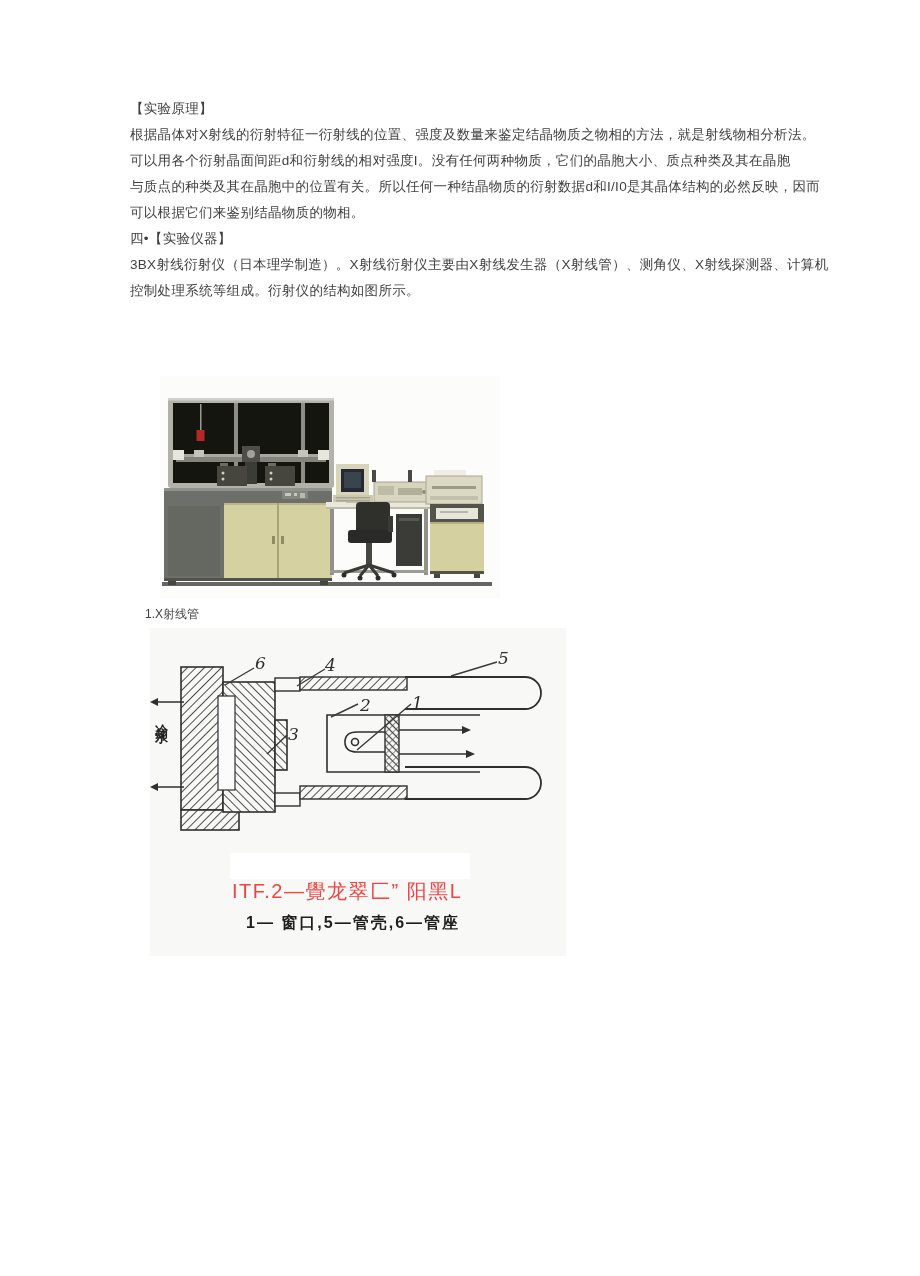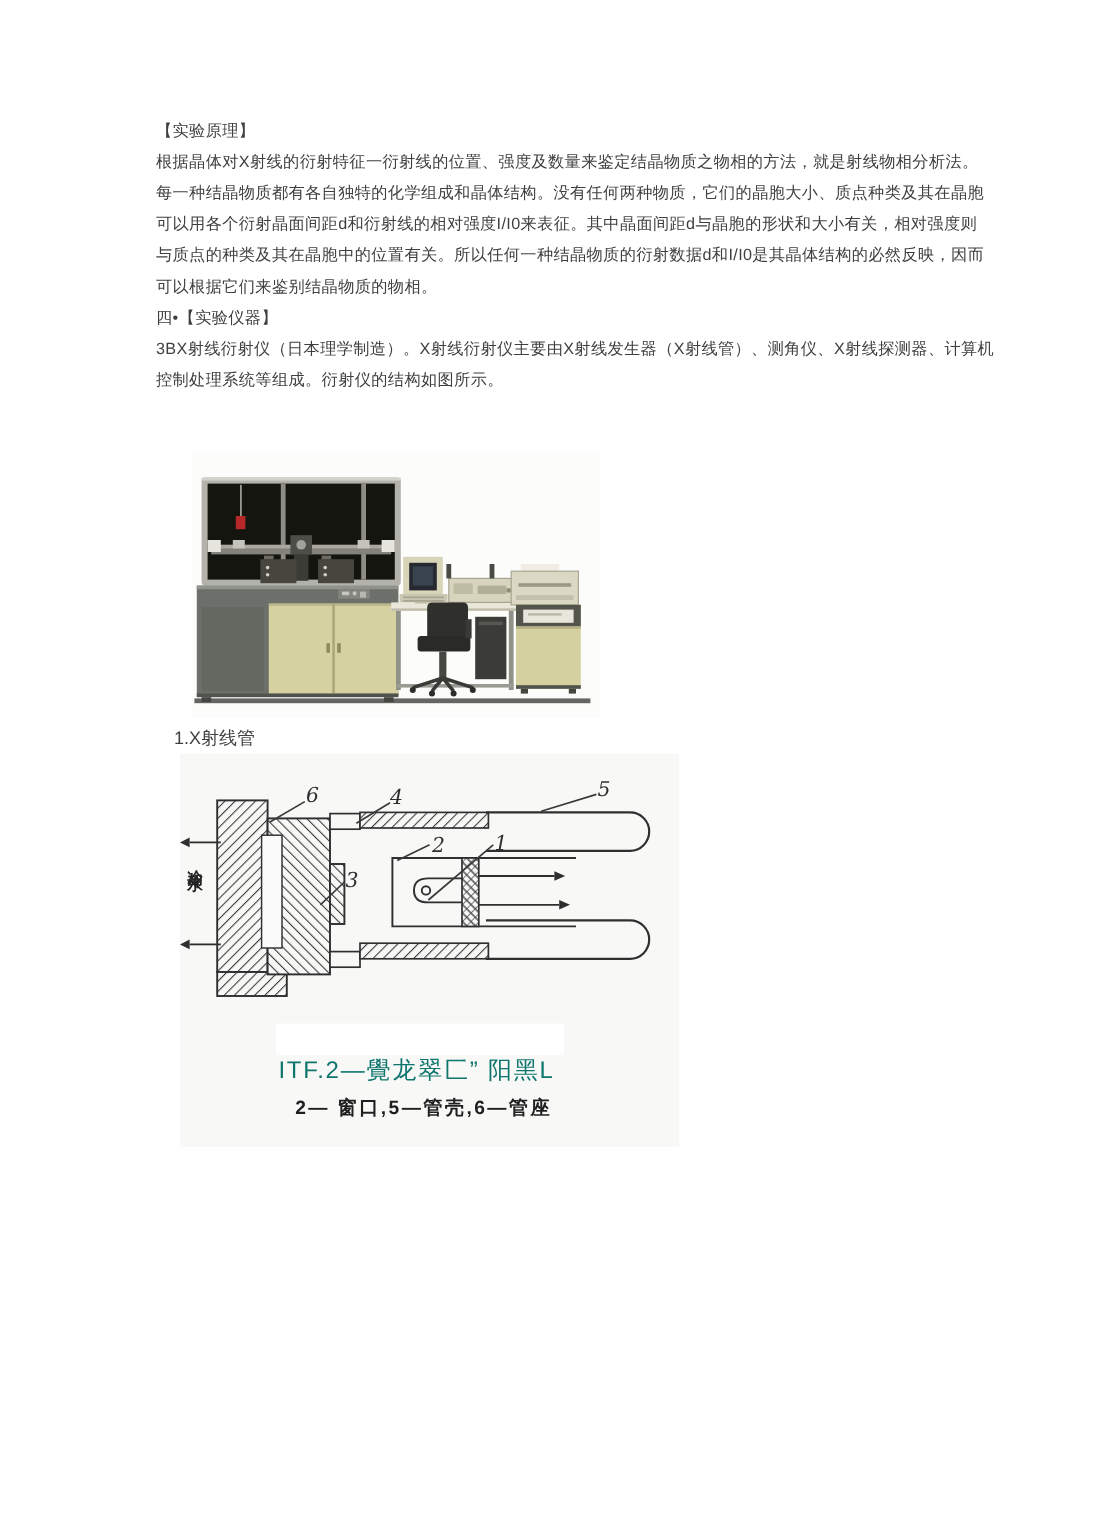--- a/index.html
+++ b/index.html
@@ -6,51 +6,50 @@
   .page{
     position:relative;width:920px;height:1276px;background:#ffffff;
     font-family:"Liberation Sans",sans-serif;overflow:hidden;
   }
   .textblock{
     position:absolute;left:130px;top:96px;color:#3f3f3f;
     font-size:13.5px;letter-spacing:.3px;
   }
   .tline{height:26px;line-height:26px;white-space:nowrap;}
   .photo-figure{position:absolute;left:160px;top:376px;width:340px;height:222px;background:#fcfcfb;}
-  .tube-sub{position:absolute;left:145px;top:606px;font-size:15px;color:#3f3f3f;}
+  .tube-sub{position:absolute;left:145px;top:606px;font-size:12px;color:#3f3f3f;}
   .diagram-figure{position:absolute;left:150px;top:628px;width:416px;height:328px;background:#f8f8f7;}
   .diagram-figure svg{position:absolute;left:0;top:0;}
   .dg-label{
     position:absolute;font-family:"DejaVu Serif",serif;font-style:italic;
     font-size:17px;color:#2e2e2e;
   }
   .coolant{
     position:absolute;left:2px;top:86px;writing-mode:vertical-rl;text-orientation:upright;
     font-family:"DejaVu Serif",serif;font-weight:bold;font-size:13px;color:#222;letter-spacing:3px;
   }
   .whiteband{position:absolute;left:80px;top:225px;width:240px;height:26px;background:#ffffff;}
   .cap1{
-    position:absolute;left:82px;top:250px;font-size:20px;color:#0f766e;
+    position:absolute;left:82px;top:250px;font-size:20px;color:#ef4444;
     letter-spacing:1.5px;white-space:nowrap;
   }
   .cap2{
     position:absolute;left:96px;top:285px;font-size:16px;font-weight:bold;color:#1f1f1f;
     letter-spacing:2px;white-space:nowrap;
   }
 </style>
 </head>
 <body>
 
 <div class="page">
 
   <div class="textblock">
     <div class="tline">【实验原理】</div>
     <div class="tline">根据晶体对X射线的衍射特征一衍射线的位置、强度及数量来鉴定结晶物质之物相的方法，就是射线物相分析法。</div>
-    <div class="tline">每一种结晶物质都有各自独特的化学组成和晶体结构。没有任何两种物质，它们的晶胞大小、质点种类及其在晶胞</div>
-    <div class="tline">可以用各个衍射晶面间距d和衍射线的相对强度I/I0来表征。其中晶面间距d与晶胞的形状和大小有关，相对强度则</div>
+    <div class="tline">可以用各个衍射晶面间距d和衍射线的相对强度I。没有任何两种物质，它们的晶胞大小、质点种类及其在晶胞</div>
     <div class="tline">与质点的种类及其在晶胞中的位置有关。所以任何一种结晶物质的衍射数据d和I/I0是其晶体结构的必然反映，因而</div>
     <div class="tline">可以根据它们来鉴别结晶物质的物相。</div>
     <div class="tline">四•【实验仪器】</div>
     <div class="tline">3BX射线衍射仪（日本理学制造）。X射线衍射仪主要由X射线发生器（X射线管）、测角仪、X射线探测器、计算机</div>
     <div class="tline">控制处理系统等组成。衍射仪的结构如图所示。</div>
   </div>
 
   <div class="photo-figure">
     <svg width="340" height="222" viewBox="0 0 340 222">
       <rect x="0" y="0" width="340" height="222" fill="#fcfcfb"></rect>
@@ -251,16 +250,16 @@
     <div class="dg-label" style="left:175px;top:27px;">4</div>
     <div class="dg-label" style="left:348px;top:20px;">5</div>
     <div class="dg-label" style="left:138px;top:96px;">3</div>
     <div class="dg-label" style="left:210px;top:67px;">2</div>
     <div class="dg-label" style="left:262px;top:65px;">1</div>
 
     <div class="coolant">冷却水</div>
 
     <div class="whiteband"></div>
     <div class="cap1">ITF.2—覺龙翠匚” 阳黑L</div>
-    <div class="cap2">2— 窗口,5—管壳,6—管座</div>
+    <div class="cap2">1— 窗口,5—管壳,6—管座</div>
   </div>
 
 </div>
 
 </body></html>

